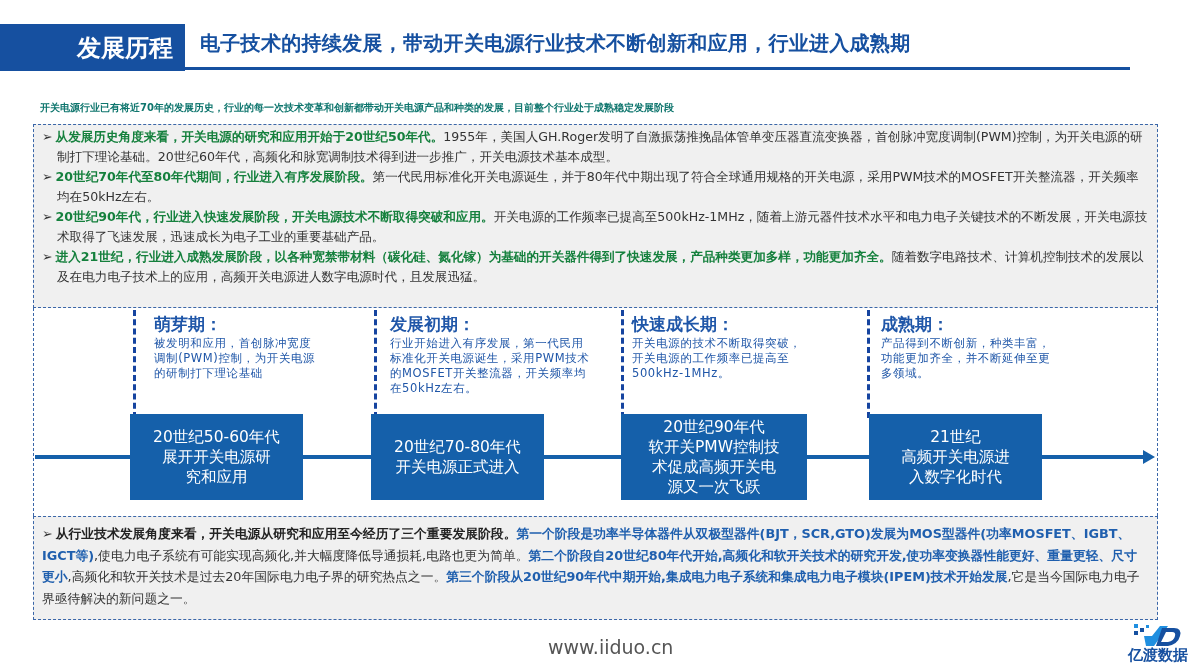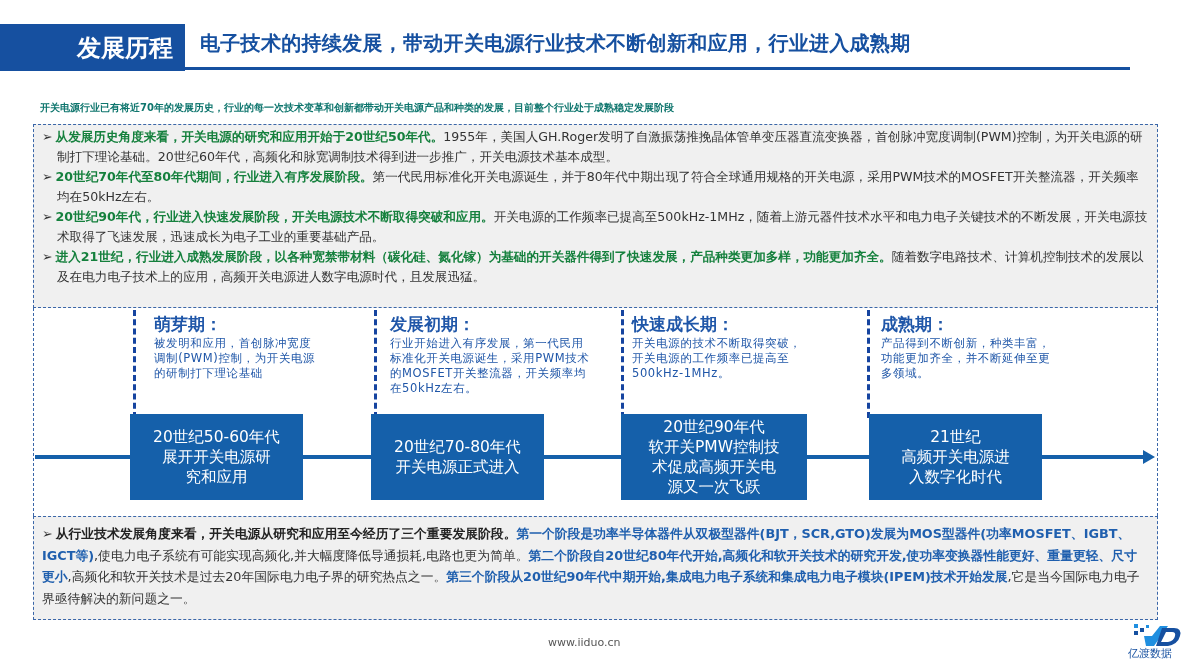--- a/index.html
+++ b/index.html
@@ -32,23 +32,23 @@
 
   .era-box { position: absolute; top: 414px; height: 86px; width: 173px; background: #1560aa; color: #fff;
     font-size: 15.5px; line-height: 20px; text-align: center; display: flex; flex-direction: column; justify-content: center; }
 
   .panel2 { position: absolute; left: 33px; top: 516px; width: 1125px; height: 104px; background: #f0f0f0;
     border: 1.5px dashed #3a66a8; padding: 6px 8px 0 8px; }
   .p2 { font-size: 12.8px; line-height: 21.5px; color: #333; }
   .p2 b { color: #222; text-align: right; }
   .p2 .hl { color: #1f5fae; font-weight: bold; }
 
-  .footer-url { position: absolute; left: 548px; top: 636px; font-size: 11px; color: #555; }
+  .footer-url { position: absolute; left: 548px; top: 636px; font-size: 19px; color: #555; }
   .logo { position: absolute; left: 1130px; top: 622px; width: 55px; height: 46px; }
-  .logo-text { position: absolute; left: 1128px; top: 646px; font-size: 11px; font-weight: normal; color: #1650a0; }
+  .logo-text { position: absolute; left: 1128px; top: 646px; font-size: 15px; font-weight: bold; color: #1650a0; }
 </style>
 </head>
 <body>
 
 <div class="header-tag">发展历程</div>
 <div class="header-title">电子技术的持续发展，带动开关电源行业技术不断创新和应用，行业进入成熟期</div>
 <div class="header-rule"></div>
 
 <div class="subtitle">开关电源行业已有将近70年的发展历史，行业的每一次技术变革和创新都带动开关电源产品和种类的发展，目前整个行业处于成熟稳定发展阶段</div>
 

